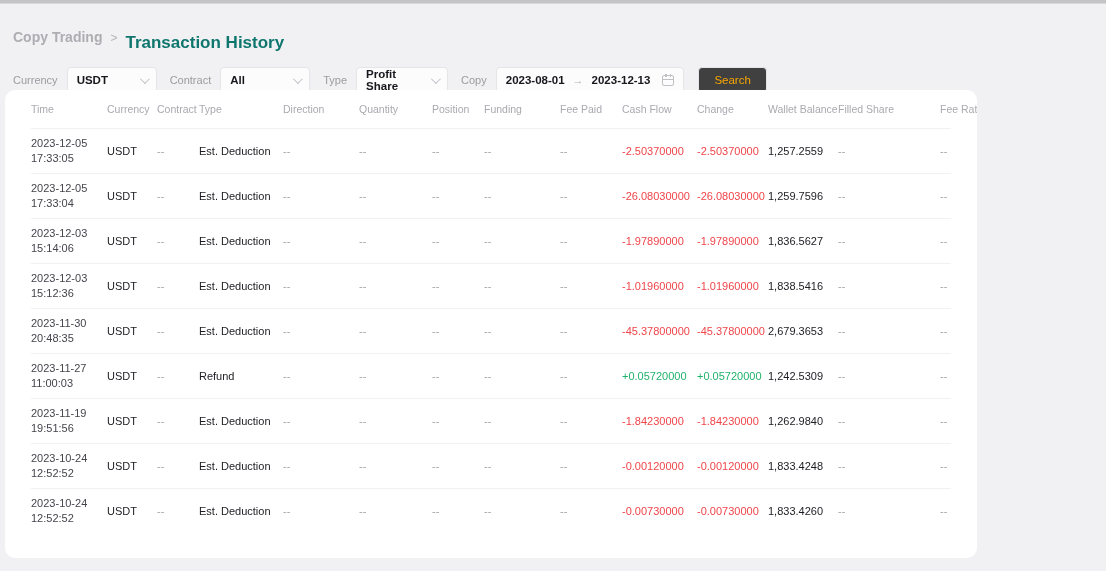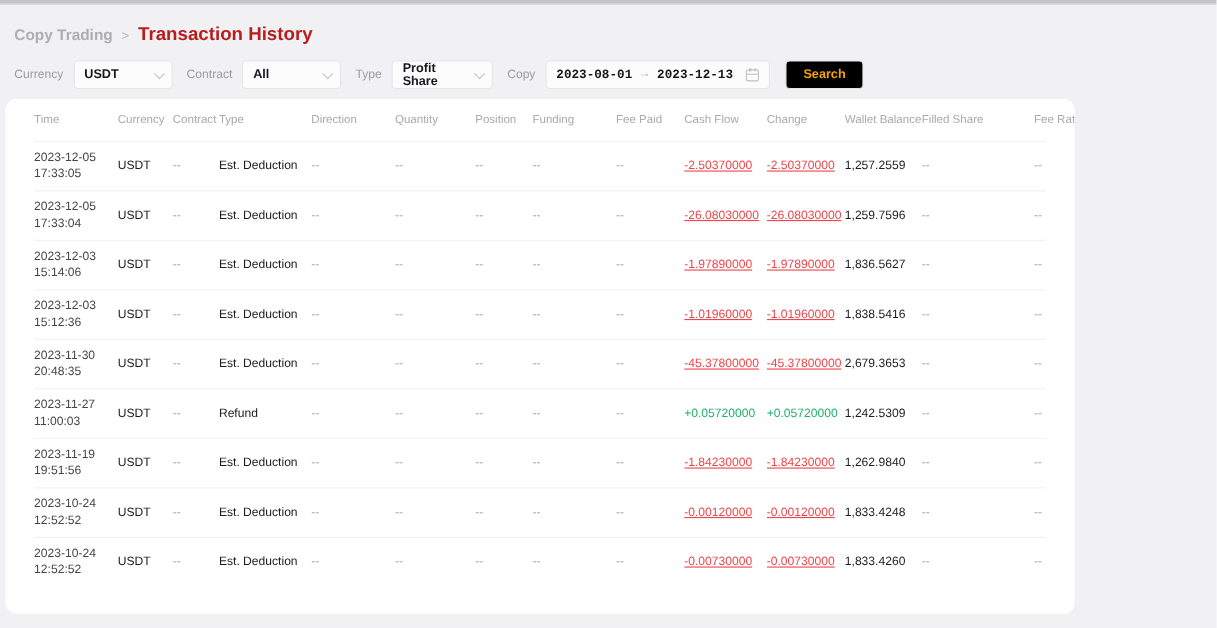--- a/index.html
+++ b/index.html
@@ -8,69 +8,69 @@
     font-family: "Liberation Sans", "DejaVu Sans", sans-serif;
     background: #f1f1f3;
     position: relative;
   }
   .top-strip { height: 4px; background: #c4c4c6; border-bottom: 1px solid #d8d8da; }
 
   
   .breadcrumb { display: flex; align-items: center; gap: 8px; margin: 17px 0 0 13px; }
   .crumb-parent { font-size: 14px; font-weight: 700; color: #adadb3; }
   .crumb-sep { font-size: 12px; color: #b5b5bb; padding-top: 1px; }
-  .crumb-current { font-size: 17px; font-weight: 700; color: #b91c1c; }
+  .crumb-current { font-size: 17px; font-weight: 700; color: #0f766e; margin-top: 12px; }
 
   
   .filter-bar { display: flex; align-items: center; margin: 14px 0 0 13px; }
   .f-label { font-size: 11px; color: #9b9ba2; margin-right: 9px; white-space: nowrap; }
   .f-box {
     height: 26px; background: #fcfcfd; border: 1px solid #e5e5e8; border-radius: 4px;
     display: flex; align-items: center; padding: 0 9px; margin-right: 13px; cursor: pointer;
   }
   .f-select { width: 90px; justify-content: space-between; }
   .f-select .f-value { font-size: 11.5px; font-weight: 700; color: #17171c; }
   .chevron {
     width: 7px; height: 7px; border-right: 1.4px solid #c3c3c9; border-bottom: 1.4px solid #c3c3c9;
     transform: rotate(45deg) translateY(-2px); display: inline-block;
   }
   .f-type { width: 92px; }
   .f-type .chevron { margin-left: auto; }
-  .f-date { gap: 8px; font-family: Liberation Mono, monospace; }
+  .f-date { gap: 8px; }
   .f-date .f-value { font-size: 11.5px; font-weight: 700; color: #17171c; }
   .date-arrow { color: #b2b2b8; font-size: 11px; }
   .cal-icon { width: 12px; height: 12px; position: relative; display: inline-block; margin-left: 4px; }
   .cal-icon .cal-body { position:absolute; left:0; top:1px; width:12px; height:11px; border:1.2px solid #c0c0c6; border-radius:2px; }
   .cal-icon .cal-line { position:absolute; left:1px; top:4.5px; width:10px; height:1.2px; background:#c0c0c6; }
   .cal-icon .cal-leg1, .cal-icon .cal-leg2 { position:absolute; top:0; width:1.2px; height:3px; background:#c0c0c6; }
   .cal-icon .cal-leg1 { left:3px; } .cal-icon .cal-leg2 { right:3px; }
   .search-btn {
-    height: 26px; background: #000000; border: 1px solid #e5e5e8; border-radius: 4px;
-    padding: 0 15px; font-size: 11.5px; font-weight: 700; color: #f7a600;
+    height: 26px; background: #404040; border: 1px solid #e5e5e8; border-radius: 4px;
+    padding: 0 15px; font-size: 11.5px; font-weight: 400; color: #f7a600;
     font-family: inherit; cursor: pointer; margin-left: 1px;
   }
 
   
   .card {
     position: absolute; left: 5px; top: 90px; width: 972px; height: 468px;
     background: #ffffff; border-radius: 10px; padding: 0 26px; overflow: hidden;
   }
   .thead-row, .tr {
     display: grid;
     grid-template-columns: 76px 50px 42px 84px 76px 73px 52px 76px 62px 75px 71px 70px 102px 74px 1fr;
     align-items: center;
   }
   .thead-row { height: 38px; }
   .th { font-size: 10.5px; color: #a9a9b0; padding-right: 6px; white-space: nowrap; }
   .tr { height: 45px; border-top: 1px solid #f1f1f3; }
   .td { font-size: 11px; color: #1c1c22; padding-right: 6px; white-space: nowrap; overflow: hidden; }
   .td.muted { color: #a4a4ac; }
   .time-cell { color: #44444c; line-height: 15px; }
   .time-cell span { display: block; }
-  .td.neg { color: #ef454a; text-decoration: underline; }
+  .td.neg { color: #ef454a; }
   .td.pos { color: #20b26c; }
 </style>
 </head>
 <body>
 
 <div class="top-strip"></div>
 
 <div class="breadcrumb">
   <span class="crumb-parent">Copy Trading</span>
   <span class="crumb-sep">&gt;</span>

